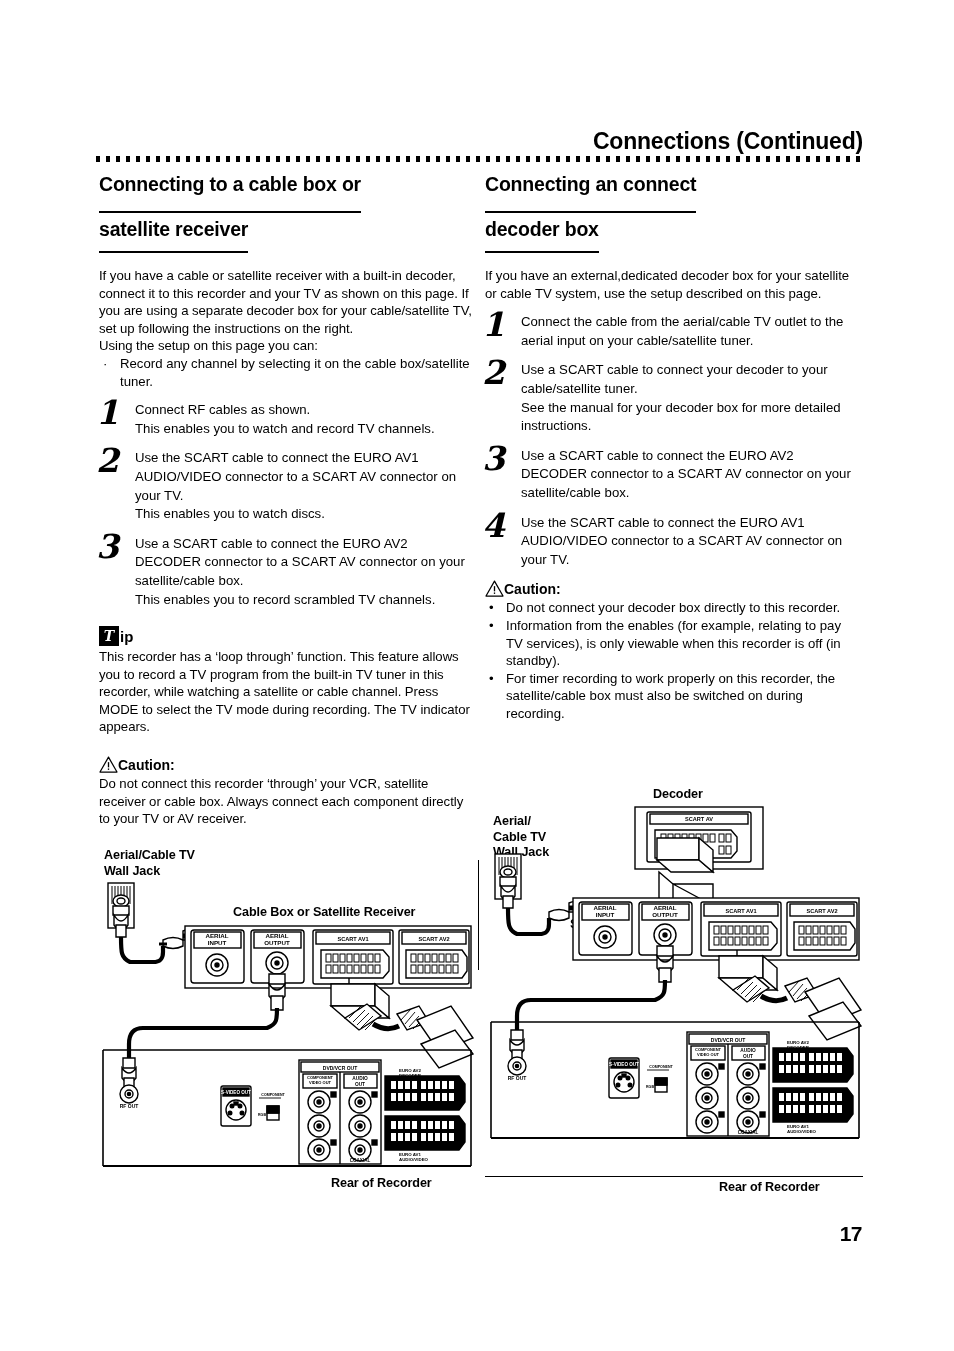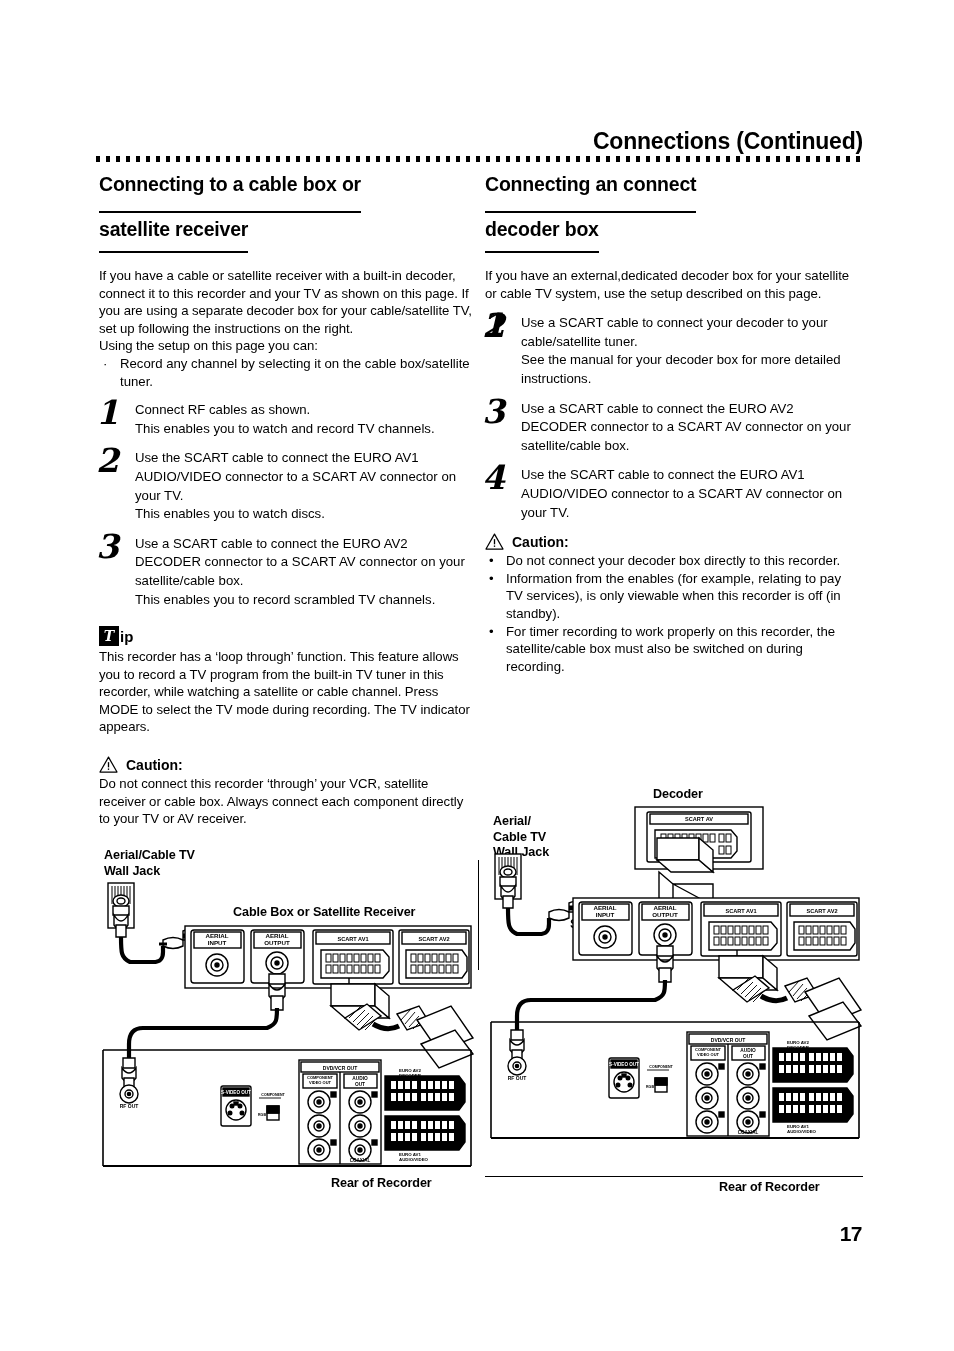--- a/index.html
+++ b/index.html
@@ -73,21 +73,21 @@
   .tip-head { display:flex; align-items:flex-end; gap:1px; margin-bottom:2px; }
   .tip-sq {
     width:20px; height:20px; background:#000; color:#fff;
     font-family:"DejaVu Serif", serif; font-style:italic; font-weight:bold;
     font-size:14px; line-height:20px; text-align:center;
   }
   .tip-ip { font-size:15px; font-weight:bold; line-height:16px; padding-bottom:1px; }
 
   
   .cautionblock { margin-top:20px; }
-  .caut-head { display:flex; align-items:center; gap:8px; margin-bottom:2px; }
+  .caut-head { display:flex; align-items:center; margin-bottom:2px; }
   .caut-tri { width:19px; height:17px; display:block; }
   .caut-lbl { font-size:14px; font-weight:bold; }
 
   
   .pageno {
     position:absolute; right:92px; top:1222px;
     font-size:21px; font-weight:bold; letter-spacing:-0.5px;
   }
   
   .rule-right-top {
@@ -174,20 +174,21 @@
     <h2 class="sect">
       <span class="sect-line1">Connecting an connect</span>
       <span class="sect-line2">decoder box</span>
     </h2>
 
     <p class="body intro">If you have an external,dedicated decoder box for your satellite or cable TV system, use the setup described on this page.</p>
 
     <div class="steps">
       <div class="step">
         <span class="num">1</span>
+        <span class="txt" style="white-space:pre-line">Connect the cable from the aerial/cable TV outlet to the aerial input on your cable/satellite tuner.</span>
       </div>
       <div class="step">
         <span class="num">2</span>
         <span class="txt" style="white-space:pre-line">Use a SCART cable to connect your decoder to your cable/satellite tuner.
 See the manual for your decoder box for more detailed instructions.</span>
       </div>
       <div class="step">
         <span class="num">3</span>
         <span class="txt" style="white-space:pre-line">Use a SCART cable to connect the EURO AV2 DECODER connector to a SCART AV connector on your satellite/cable box.</span>
       </div>

